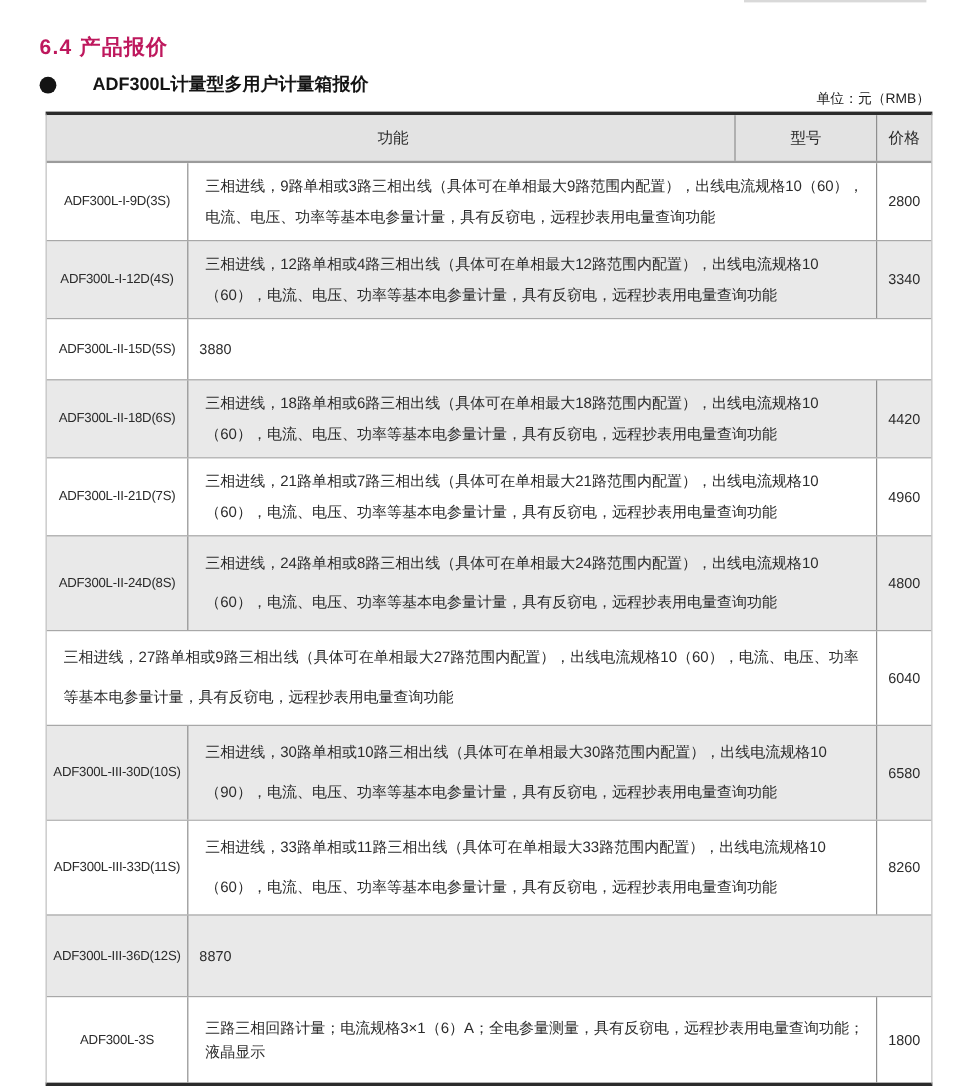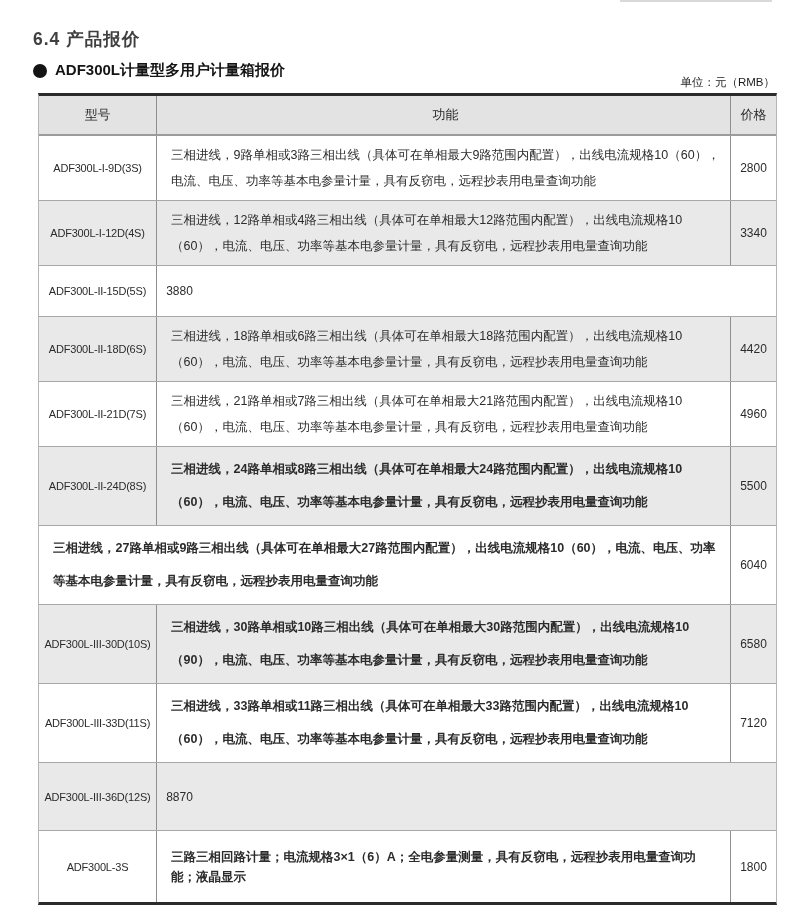--- a/index.html
+++ b/index.html
@@ -10,27 +10,27 @@
     font-family: "Liberation Sans", "DejaVu Sans", sans-serif;
     color: #2b2b2b;
     overflow: hidden;
   }
   .top-fragment {
     position: absolute; top: 0; left: 620; left: 620px;
     width: 152px; height: 2px; background: #d9d9d9;
   }
   .section-title {
     position: absolute; left: 33px; top: 27px;
-    font-size: 17.5px; font-weight: bold; color: #404040;
+    font-size: 17.5px; font-weight: bold; color: #be185d;
     letter-spacing: 1px;
   }
   .sub-heading {
     position: absolute; left: 33px; top: 61px;
     font-size: 15px; font-weight: bold; color: #141414;
-    display: flex; align-items: center;
+    display: flex; align-items: center; gap: 22px;
   }
   .bullet {
     display: inline-block;
     width: 14px; height: 14px; border-radius: 50%;
     background: #141414; margin-right: 8px;
   }
   .unit-label {
     position: absolute; right: 25px; top: 75px;
     font-size: 11.5px; color: #1c1c1c;
   }
@@ -79,42 +79,42 @@
   .tbody .trow:nth-child(3)  { min-height: 51px; }
   .tbody .trow:nth-child(4)  { min-height: 47px; }
   .tbody .trow:nth-child(5)  { min-height: 55px; }
   .tbody .trow:nth-child(6)  { min-height: 72px; }
   .tbody .trow:nth-child(7)  { min-height: 66px; }
   .tbody .trow:nth-child(8)  { min-height: 74px; }
   .tbody .trow:nth-child(9)  { min-height: 66px; }
   .tbody .trow:nth-child(10) { min-height: 68px; }
   .tbody .trow:nth-child(11) { min-height: 72px; }
   .tbody .trow:nth-child(12) { min-height: 68px; }
-  .tbody .trow:nth-child(n+6) .cell-features { line-height: 33px; font-weight: bold; }
+  .tbody .trow:nth-child(n+6) .cell-features { line-height: 33px; }
   .tbody .trow:nth-child(11) .cell-features,
   .tbody .trow:nth-child(12) .cell-features { line-height: 20px; }
 </style>
 </head>
 <body>
 
 <div class="top-fragment"></div>
 
 <div class="section-title">6.4 产品报价</div>
 
 <div class="sub-heading">
   <span class="bullet"></span>
   <span>ADF300L计量型多用户计量箱报价</span>
 </div>
 
 <div class="unit-label">单位：元（RMB）</div>
 
 <div class="price-table">
   <div class="trow thead">
+    <div class="cell cell-features" style="justify-content:center;text-align:center;">功能</div>
     <div class="cell cell-model">型号</div>
-    <div class="cell cell-features" style="justify-content:center;text-align:center;">功能</div>
     <div class="cell cell-price">价格</div>
   </div>
   <div class="tbody">
     <div class="trow">
       <div class="cell cell-model">ADF300L-I-9D(3S)</div>
       <div class="cell cell-features">三相进线，9路单相或3路三相出线（具体可在单相最大9路范围内配置），出线电流规格10（60），电流、电压、功率等基本电参量计量，具有反窃电，远程抄表用电量查询功能</div>
       <div class="cell cell-price">2800</div>
     </div>
     <div class="trow">
       <div class="cell cell-model">ADF300L-I-12D(4S)</div>
@@ -131,35 +131,35 @@
       <div class="cell cell-price">4420</div>
     </div>
     <div class="trow">
       <div class="cell cell-model">ADF300L-II-21D(7S)</div>
       <div class="cell cell-features">三相进线，21路单相或7路三相出线（具体可在单相最大21路范围内配置），出线电流规格10（60），电流、电压、功率等基本电参量计量，具有反窃电，远程抄表用电量查询功能</div>
       <div class="cell cell-price">4960</div>
     </div>
     <div class="trow">
       <div class="cell cell-model">ADF300L-II-24D(8S)</div>
       <div class="cell cell-features">三相进线，24路单相或8路三相出线（具体可在单相最大24路范围内配置），出线电流规格10（60），电流、电压、功率等基本电参量计量，具有反窃电，远程抄表用电量查询功能</div>
-      <div class="cell cell-price">5500</div>
+      <div class="cell cell-price">4800</div>
     </div>
     <div class="trow">
       <div class="cell cell-features">三相进线，27路单相或9路三相出线（具体可在单相最大27路范围内配置），出线电流规格10（60），电流、电压、功率等基本电参量计量，具有反窃电，远程抄表用电量查询功能</div>
       <div class="cell cell-price">6040</div>
     </div>
     <div class="trow">
       <div class="cell cell-model">ADF300L-III-30D(10S)</div>
       <div class="cell cell-features">三相进线，30路单相或10路三相出线（具体可在单相最大30路范围内配置），出线电流规格10（90），电流、电压、功率等基本电参量计量，具有反窃电，远程抄表用电量查询功能</div>
       <div class="cell cell-price">6580</div>
     </div>
     <div class="trow">
       <div class="cell cell-model">ADF300L-III-33D(11S)</div>
       <div class="cell cell-features">三相进线，33路单相或11路三相出线（具体可在单相最大33路范围内配置），出线电流规格10（60），电流、电压、功率等基本电参量计量，具有反窃电，远程抄表用电量查询功能</div>
-      <div class="cell cell-price">7120</div>
+      <div class="cell cell-price">8260</div>
     </div>
     <div class="trow">
       <div class="cell cell-model">ADF300L-III-36D(12S)</div>
       <div class="cell cell-price">8870</div>
     </div>
     <div class="trow">
       <div class="cell cell-model">ADF300L-3S</div>
       <div class="cell cell-features">三路三相回路计量；电流规格3×1（6）A；全电参量测量，具有反窃电，远程抄表用电量查询功能；液晶显示</div>
       <div class="cell cell-price">1800</div>
     </div>

